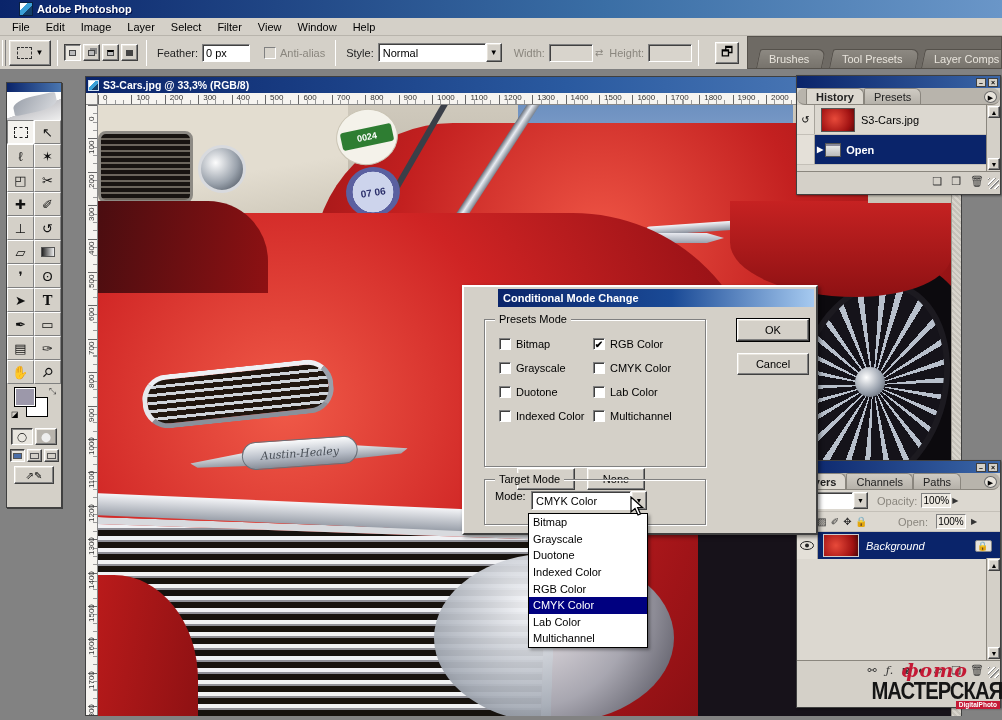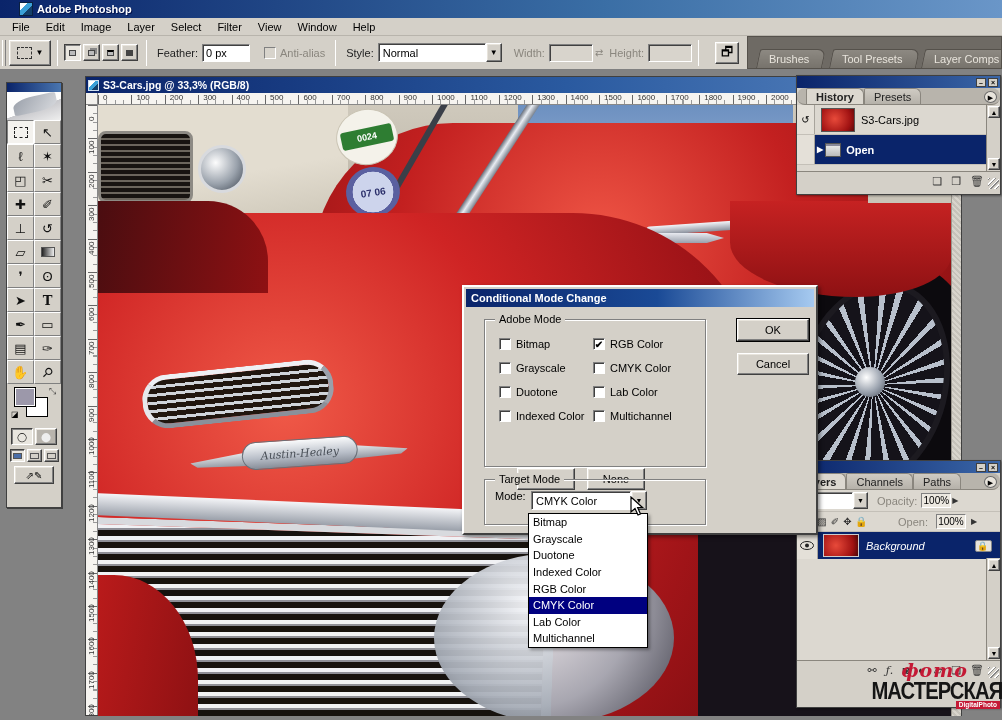--- a/index.html
+++ b/index.html
@@ -121,21 +121,21 @@
   #lock-row .lockico { font-size:10px; color:#333; }
   .spin { width:30px; height:15px; background:#ece8e0; border:1px solid; border-color:#808080 #fff #fff #808080; display:flex; align-items:center; justify-content:center; font-size:10px; }
   .spin-arrow { font-size:8px; color:#333; margin-left:1px; }
   .layer-row { height:27px; display:flex; align-items:center; background:#0a246a; color:#fff; }
   .layer-row .eyecell { width:21px; align-self:stretch; background:#e4e0d8; border-right:1px solid #a8a49c; display:flex; align-items:center; justify-content:center; }
   .layer-row .lthumb { width:36px; height:23px; margin:0 7px 0 5px; border:1px solid #ccc; background:radial-gradient(circle at 35% 50%,#e84a3a,#a01212 70%,#4c0808); }
   .layer-row .lname { font-style:italic; font-size:11px; flex:1; }
   .layer-row .lockg { margin-right:8px; font-size:9px; background:#e8e4dc; color:#222; border:1px solid #888; padding:0 2px; border-radius:2px; }
 
   
-  #dialog { left:462px; top:285px; width:356px; height:250px; background:var(--chrome,#d4d0c8); border:2px solid; border-color:#fff #404040 #404040 #fff; box-shadow:2px 2px 4px rgba(0,0,0,.45); }
+  #dialog { left:462px; top:285px; width:356px; height:250px; background:var(--chrome,#d4d0c8); border:2px solid; border-color:#fff #404040 #404040 #fff; box-shadow:2px 2px 4px rgba(0,0,0,.45);padding-left:32px; }
   #dlg-title { height:18px; margin:2px; background:linear-gradient(90deg,#0a246a,#1a4a96 55%,#a6caf0); color:#fff; font-weight:bold; display:flex; align-items:center; padding-left:5px; font-size:11px; }
   .fieldset { position:absolute; border:1px solid #808080; box-shadow:1px 1px 0 #fff inset, 1px 1px 0 #fff; }
   .fieldset legend,.fs-label { position:absolute; top:-7px; left:10px; background:var(--chrome,#d4d0c8); padding:0 4px; font-size:11px; }
   #src-fieldset { left:20px; top:32px; width:222px; height:148px; }
   #tgt-fieldset { left:20px; top:192px; width:222px; height:46px; }
   .cbitem { position:absolute; display:flex; align-items:center; gap:5px; }
   .cbbox { width:12px; height:12px; background:#fff; border:1px solid; border-color:#808080 #fff #fff #808080; box-shadow:inset 1px 1px 0 #404040; font-size:10px; font-weight:bold; display:flex; align-items:center; justify-content:center; }
   .dlg-btn { position:absolute; height:22px; width:58px; font-size:11px; }
   #ok-btn { left:273px; top:32px; width:72px; outline:1px solid #000; }
   #cancel-btn { left:273px; top:66px; width:72px; }
@@ -528,21 +528,21 @@
       <span class="pico">🗑</span>
       <div class="grip-corner"></div>
     </div>
   </div>
 
   <div class="abs z50" id="dialog">
     <div id="dlg-title">
         <span>Conditional Mode Change</span>
       </div>
     <div class="fieldset" id="src-fieldset">
-      <span class="fs-label">Adobe Mode</span>
+      <span class="fs-label">Presets Mode</span>
       <div id="cb-grid">
           <div class="cbitem" style="left: 14px; top: 18px;">
             <span class="cbbox"></span>
             <span>Bitmap</span>
           </div>
           <div class="cbitem" style="left: 108px; top: 18px;">
             <span class="cbbox">✔</span>
             <span>RGB Color</span>
           </div>
           <div class="cbitem" style="left: 14px; top: 42px;">

